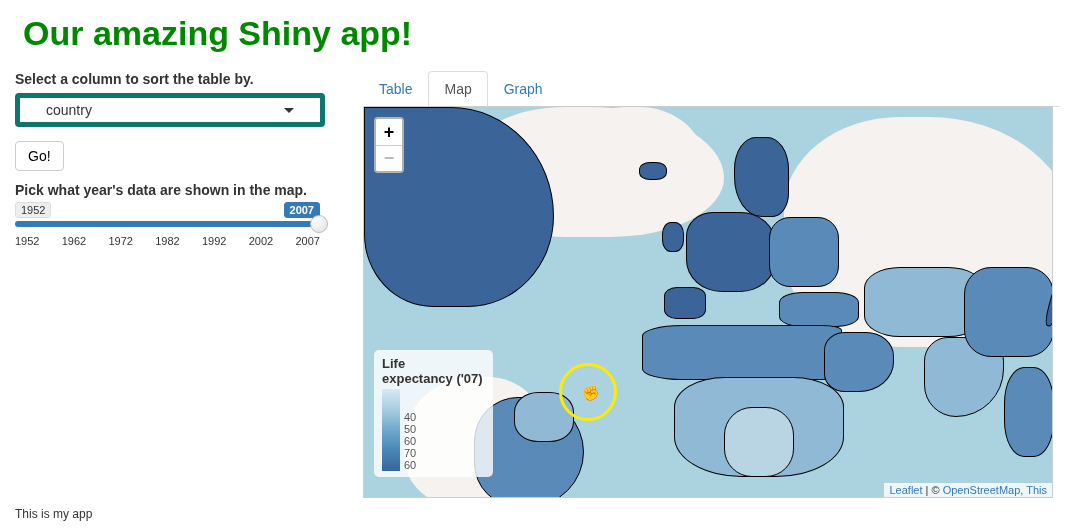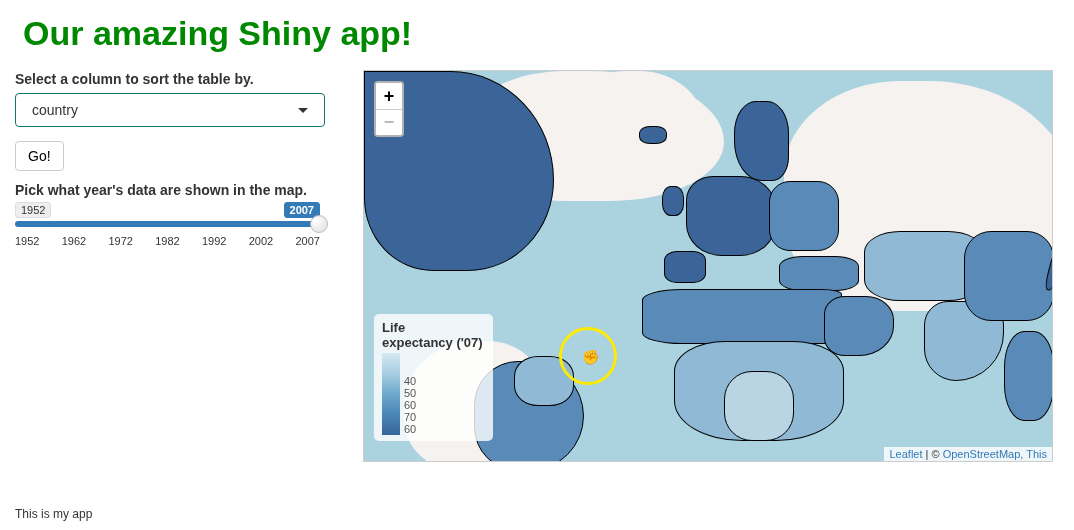--- a/index.html
+++ b/index.html
@@ -33,22 +33,22 @@
     padding-left: 15px;
   }
   .label-bold {
     font-weight: bold;
     margin-bottom: 6px;
     display: block;
   }
   .form-control {
     width: 310px;
     height: 34px;
-    padding: 5px 16px;
-    border: 1px solid #0f766e;
+    padding: 5px 26px;
+    border: 5px solid #0f766e;
     border-radius: 4px;
     background: #fff;
     font-size: 14px;
     display: flex;
     align-items: center;
     justify-content: space-between;
     cursor: pointer;
   }
   .caret-down {
     width: 0; height: 0;
@@ -290,20 +290,31 @@
           <span>1992</span>
           <span>2002</span>
           <span>2007</span>
         </div>
       </div>
 
       <div class="footer-text">This is my app</div>
     </div>
 
     <div class="main">
+      <ul class="nav-tabs">
+        <li>
+            <a>Table</a>
+          </li>
+        <li class="active">
+            <a>Map</a>
+          </li>
+        <li>
+            <a>Graph</a>
+          </li>
+      </ul>
 
       <div class="map-panel">
 
         <div class="landmass" style="top:0;left:110px;width:250px;height:130px;border-radius:40% 60% 50% 40%"></div>
         <div class="landmass" style="top:10px;left:420px;width:290px;height:230px;border-radius:40% 50% 30% 40%"></div>
         <div class="landmass" style="top:270px;left:40px;width:140px;height:130px;border-radius:50% 40% 40% 40%"></div>
 
         <div class="country c-dark" style="top:0;left:0;width:190px;height:200px;border-radius:0 60% 50% 40%"></div>
 
         <div class="landmass" style="top:0;left:210px;width:130px;height:110px;border-radius:40% 50% 50% 50%"></div>

